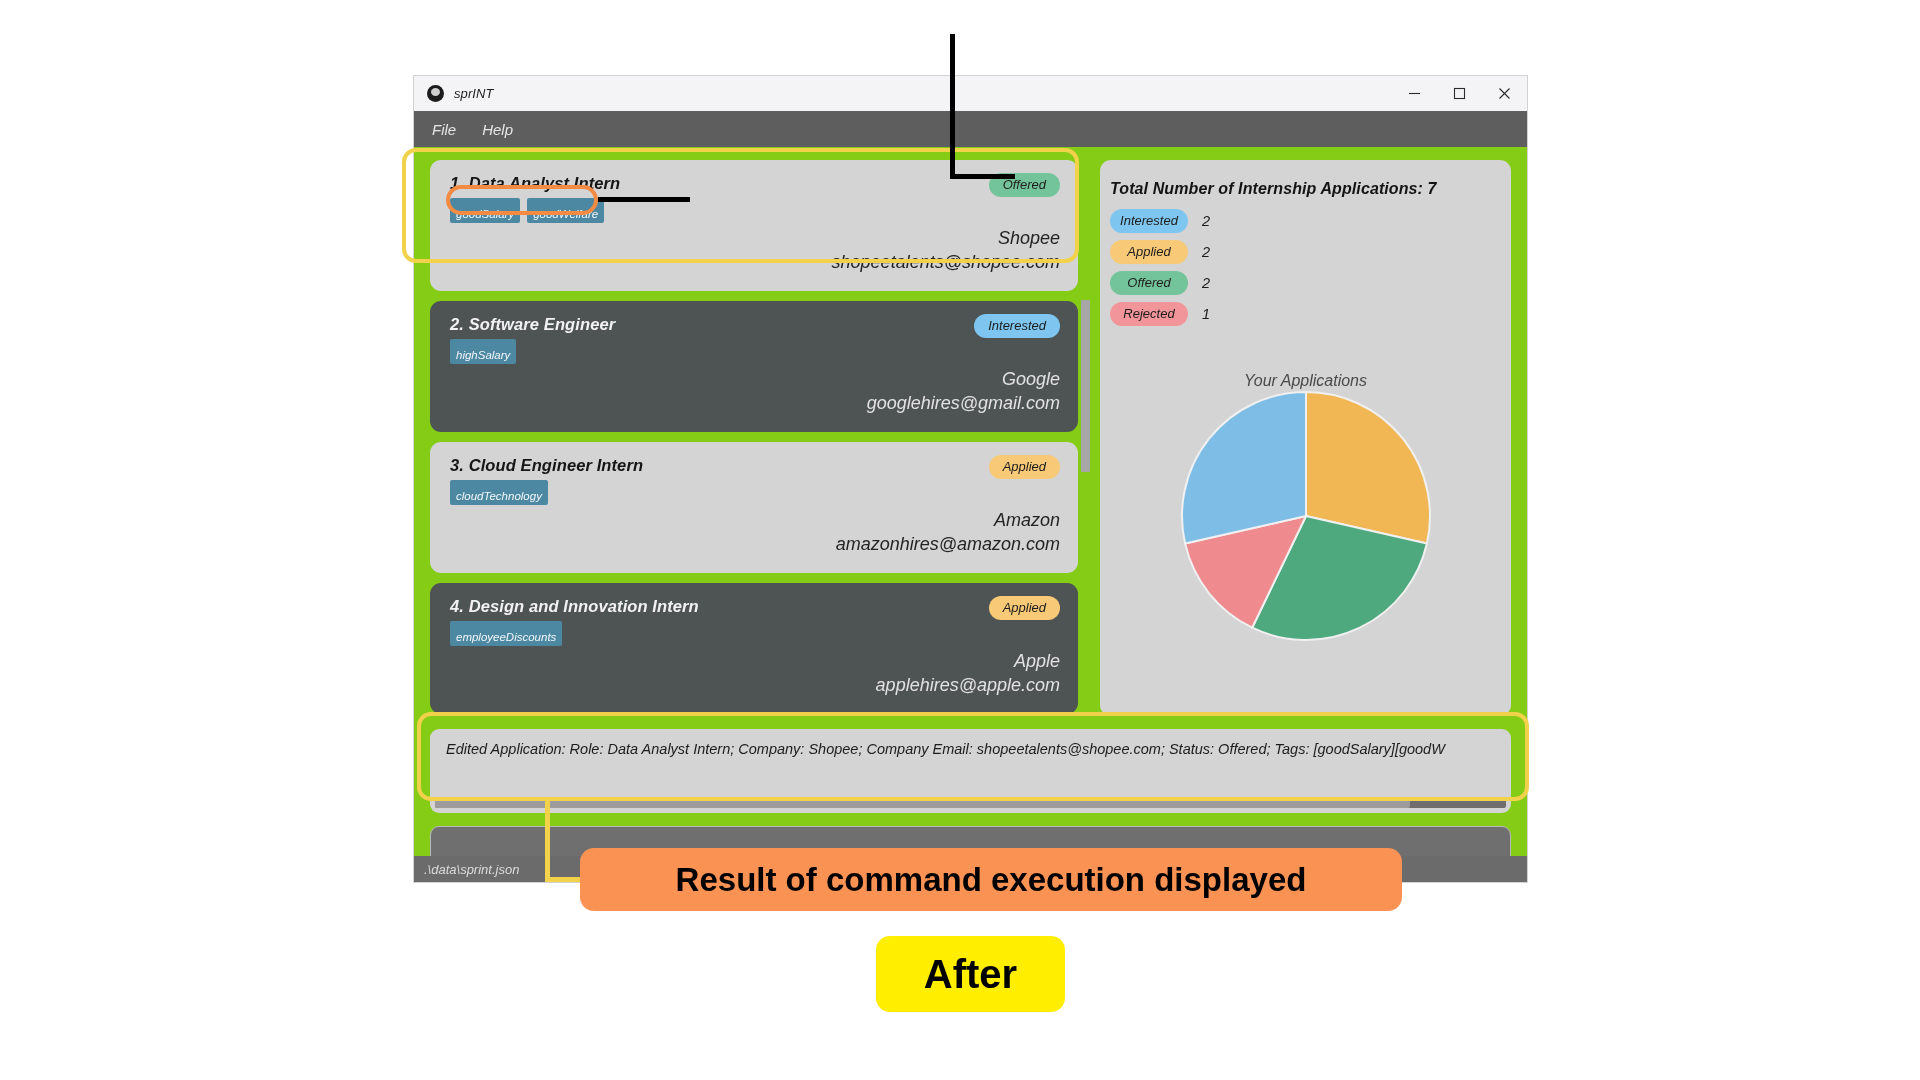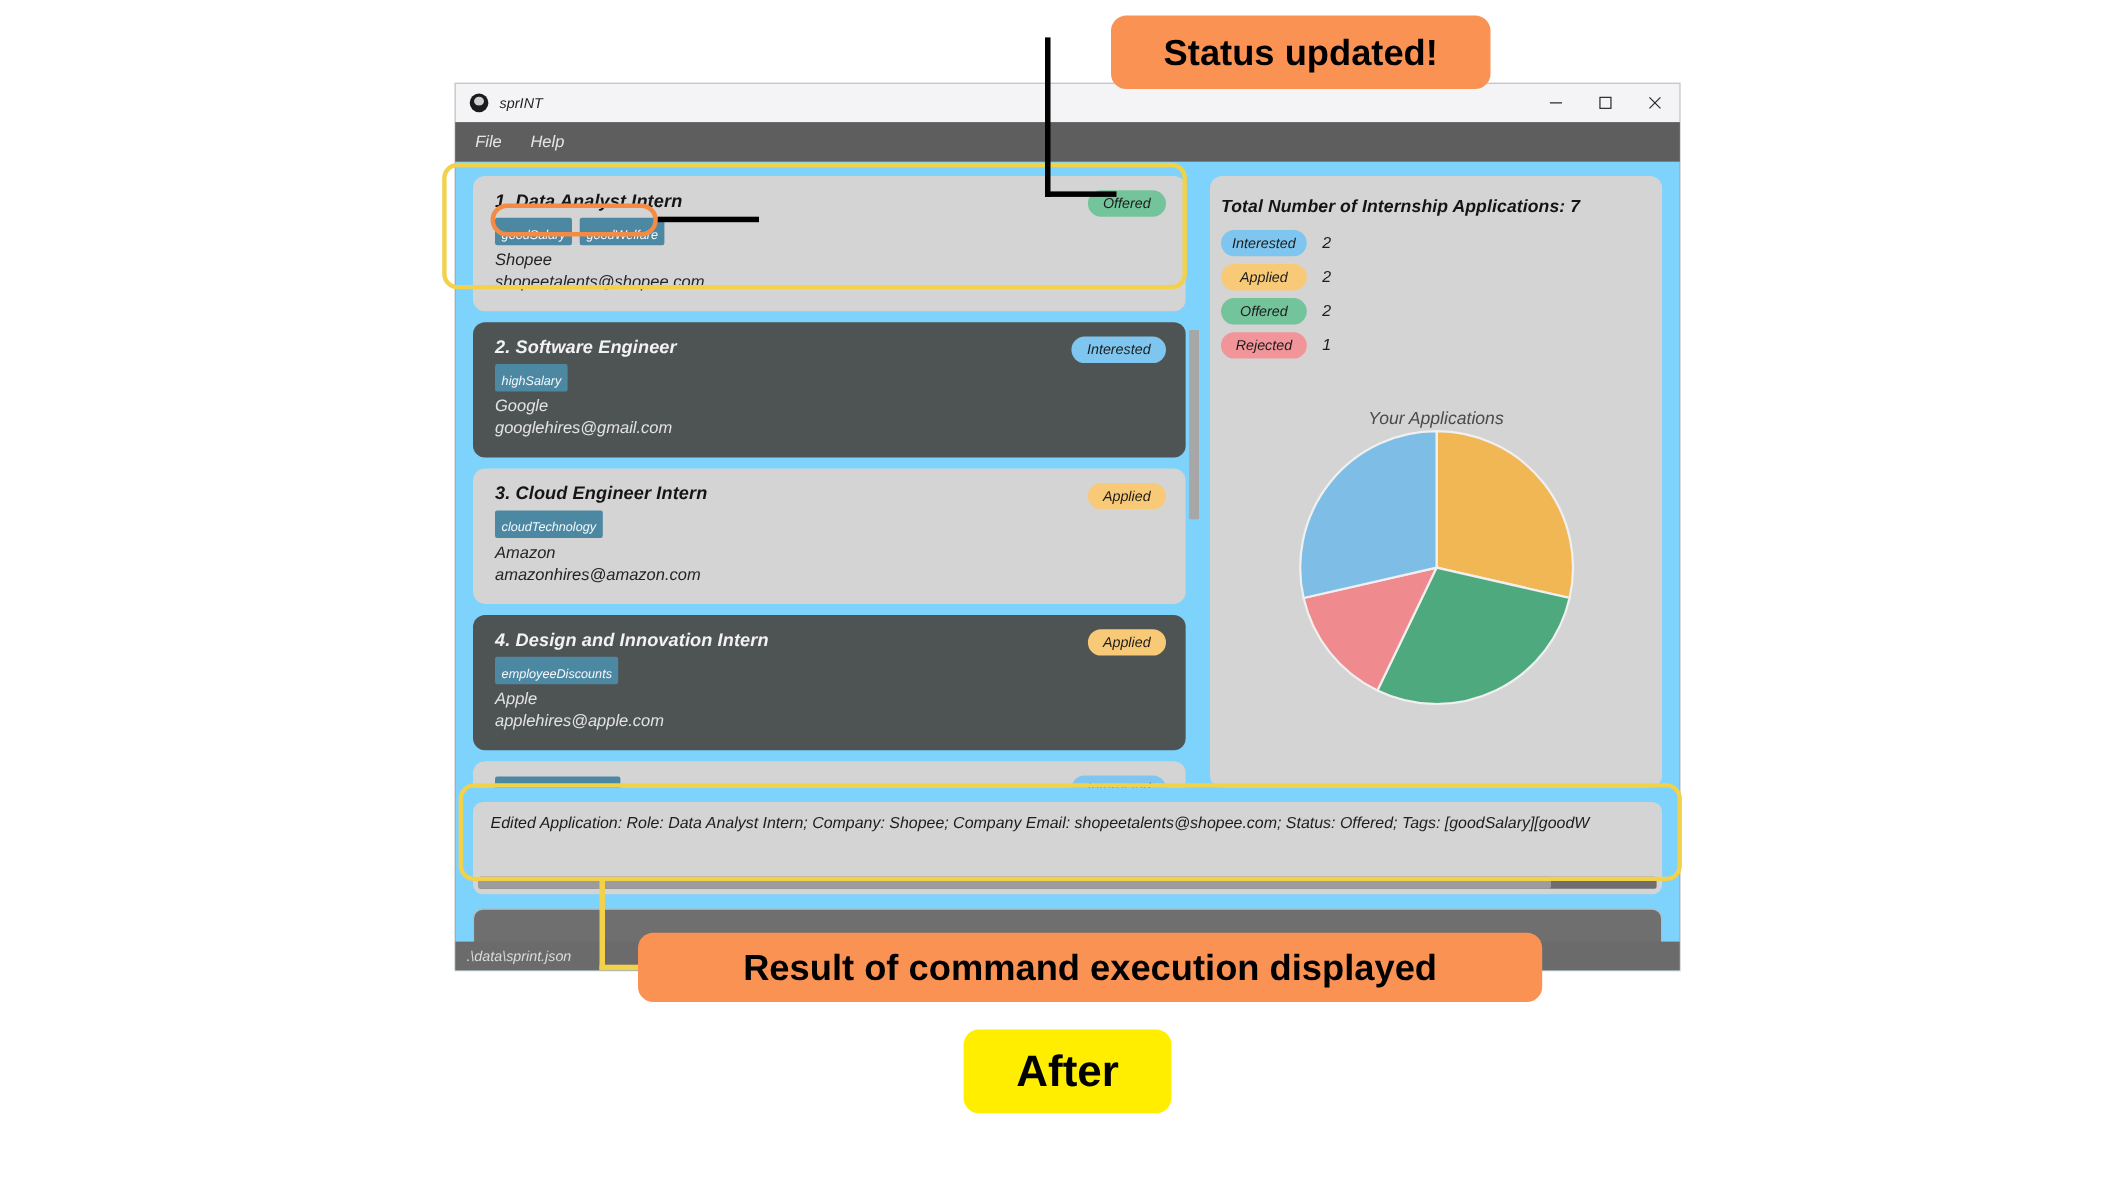--- a/index.html
+++ b/index.html
@@ -51,21 +51,21 @@
   #menu-bar {
     height: 36px; background: #5e5e5e;
     display: flex; align-items: center; padding-left: 18px; gap: 26px;
   }
   .menu-item { font-size: 15px; color: #e6e6e6; }
 
   
   #body-area {
     position: relative;
     height: calc(100% - 35px - 36px);
-    background: #7dd3fc;
+    background: #84cc16;
     padding: 13px 16px 0 16px;
   }
   #panes { display: flex; gap: 22px; height: 556px; }
 
   
   #list-pane { position: relative; width: 648px; }
   #list-scroll {
     position: absolute; inset: 0;
     overflow: hidden;
   }
@@ -86,21 +86,21 @@
   .card.dark  .card-title { color: #f2f2f2; }
   .tag-row { display: flex; gap: 7px; margin-bottom: 4px; }
   .tag {
     background: #4d88a3;
     color: #f2f7fa;
     font-size: 11.5px;
     padding: 10px 6px 3px 6px;
     border-radius: 2px;
     white-space: nowrap;
   }
-  .card-line { font-size: 15px; line-height: 1.33; }
+  .card-line { font-size: 18px; line-height: 1.33; text-align: right; }
   .card.light .card-line { color: #242424; }
   .card.dark  .card-line { color: #e2e2e2; }
   .status-pill {
     position: absolute; right: 18px; top: 13px;
     border-radius: 14px;
     font-size: 13px; color: #1c1c1c;
     padding: 4px 14px 5px 14px;
     white-space: nowrap;
   }
   .st-Interested { background: #7ec6ef; }
@@ -374,19 +374,18 @@
   <div class="hl-orange" id="hl-tags"></div>
 
   <div class="conn" style="left:950px; top:34px; width:5px; height:145px;"></div>
   <div class="conn" style="left:950px; top:174px; width:65px; height:5px;"></div>
 
   <div class="conn" style="left:598px; top:197px; width:92px; height:5px;"></div>
 
   <div class="conn" style="left:545px; top:798px; width:5px; height:84px; background:#f2d14b;"></div>
   <div class="conn" style="left:545px; top:877px; width:50px; height:5px; background:#f2d14b;"></div>
 
-  <div class="callout" id="callout-status">Status updated!</div>
 
 
   <div class="callout" id="callout-result">Result of command execution displayed</div>
 
   <div id="badge-after">After</div>
 </div>
 
 </body></html>

